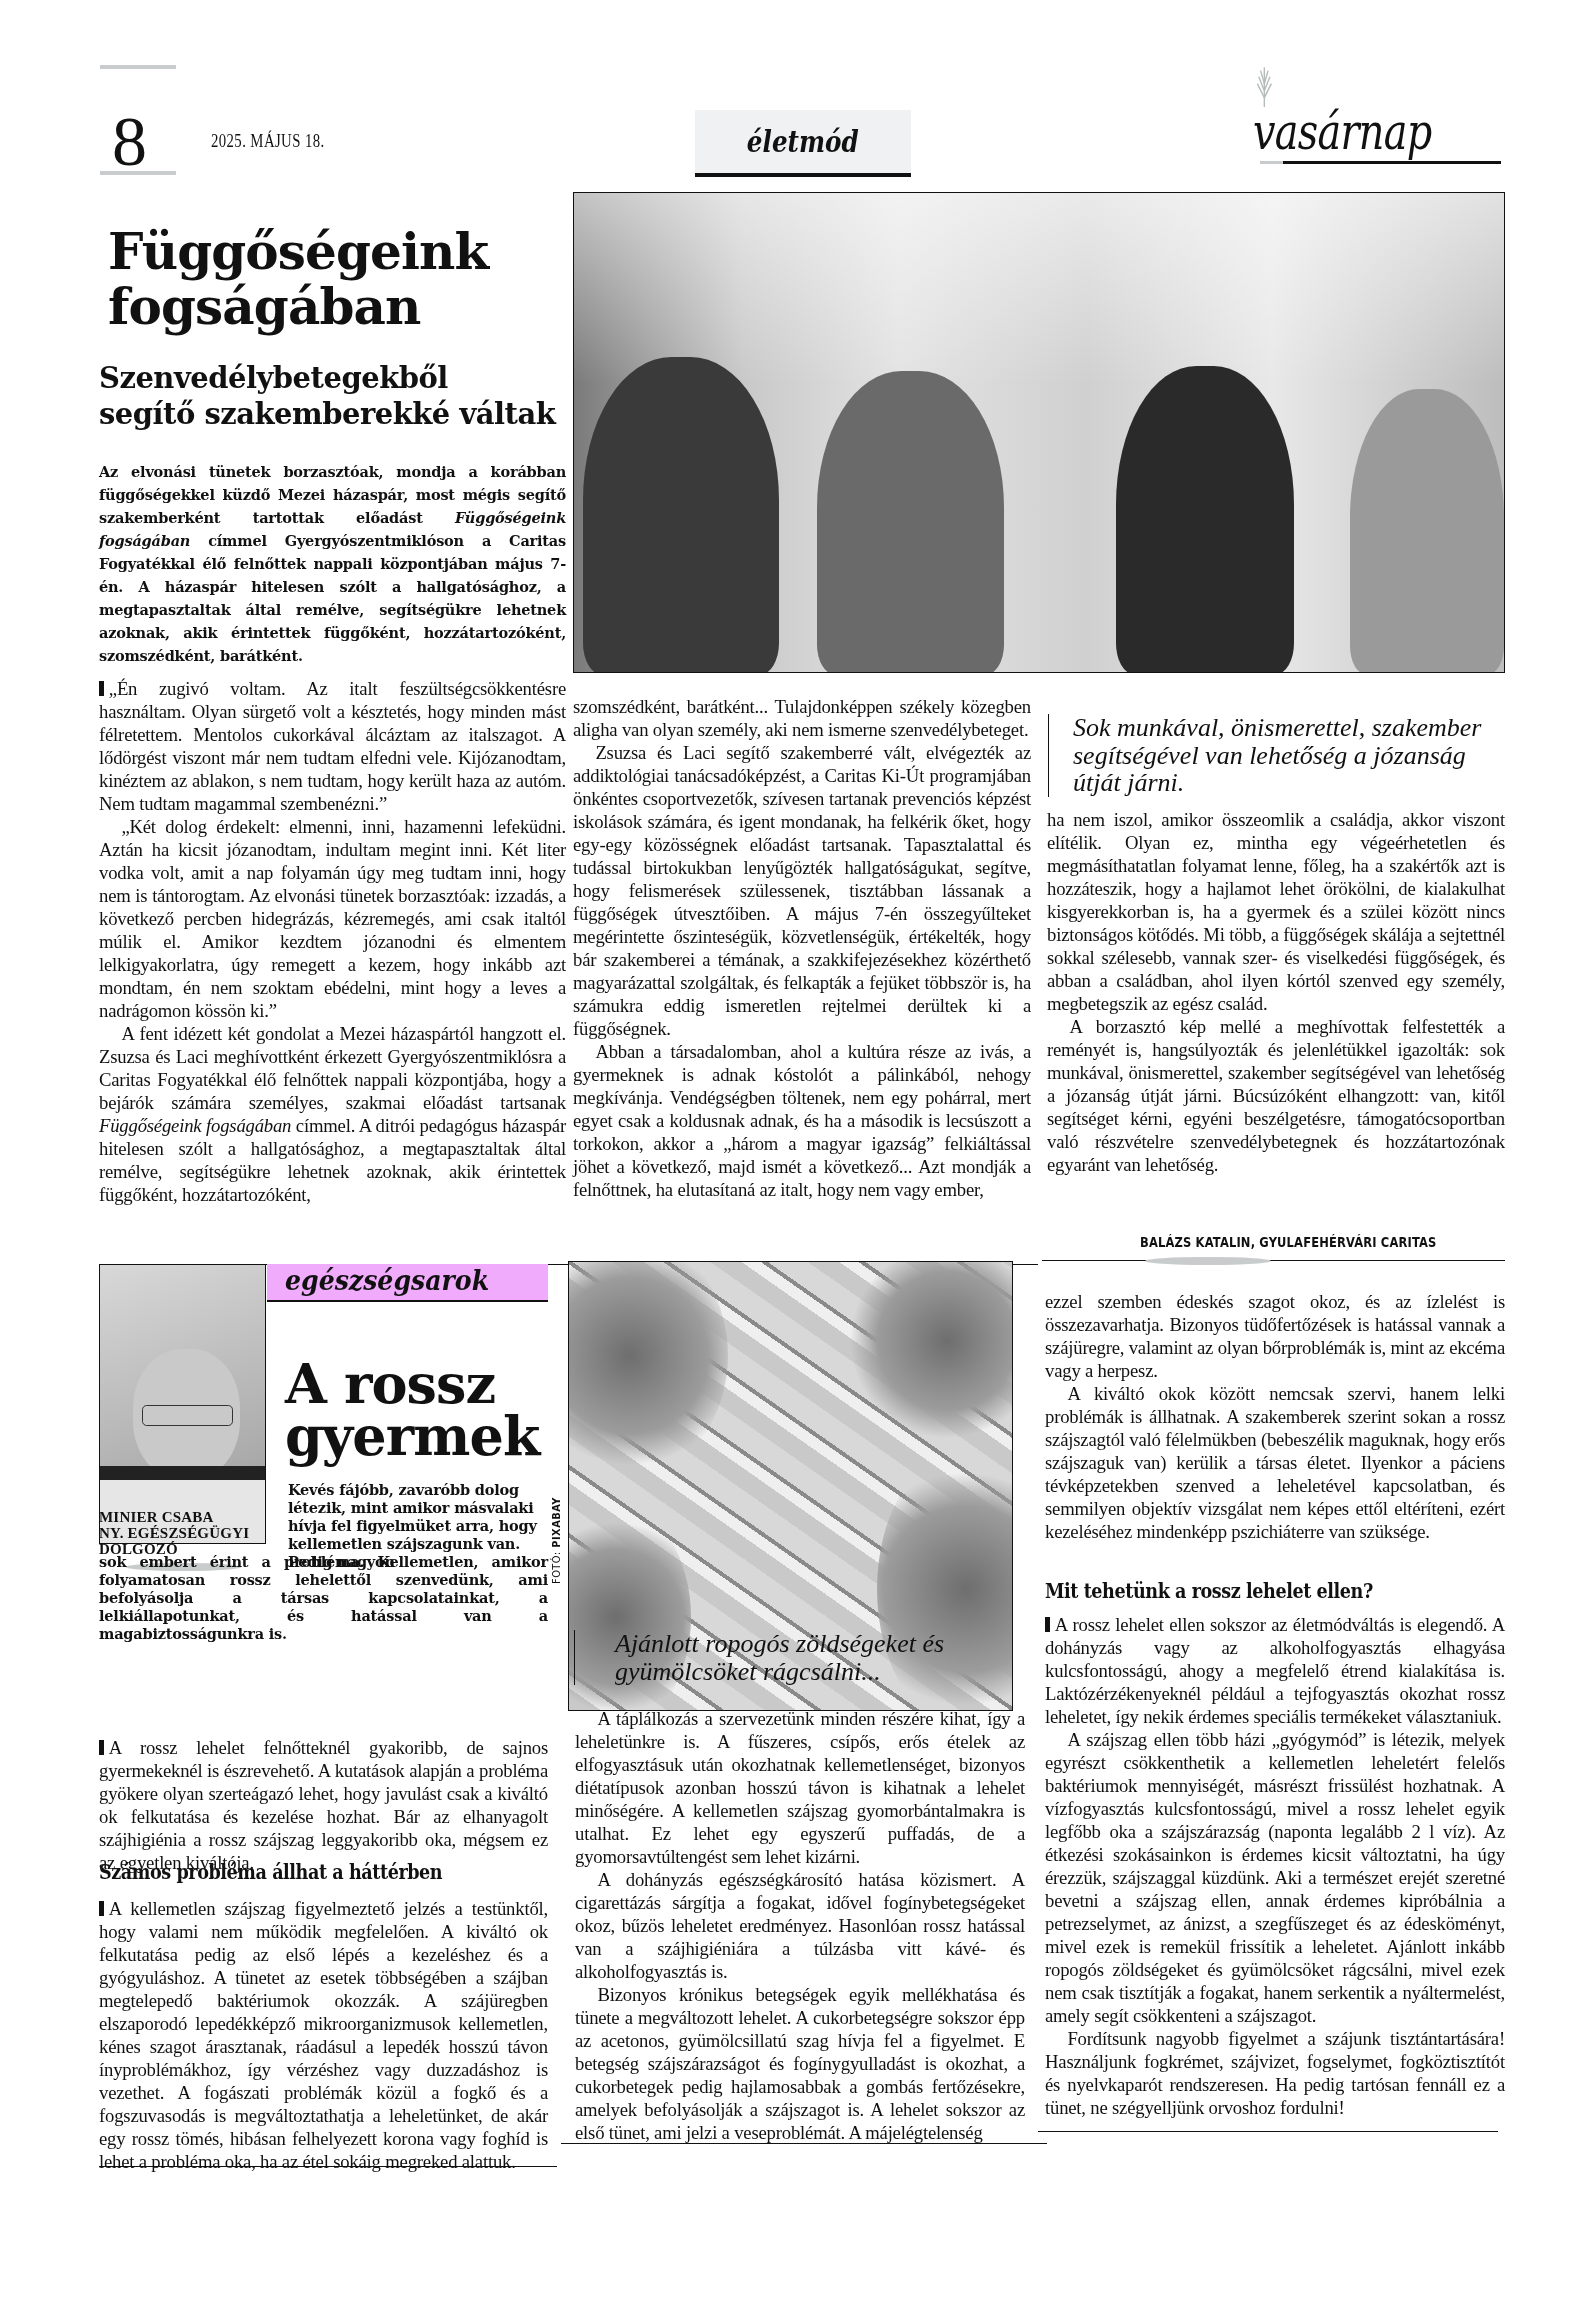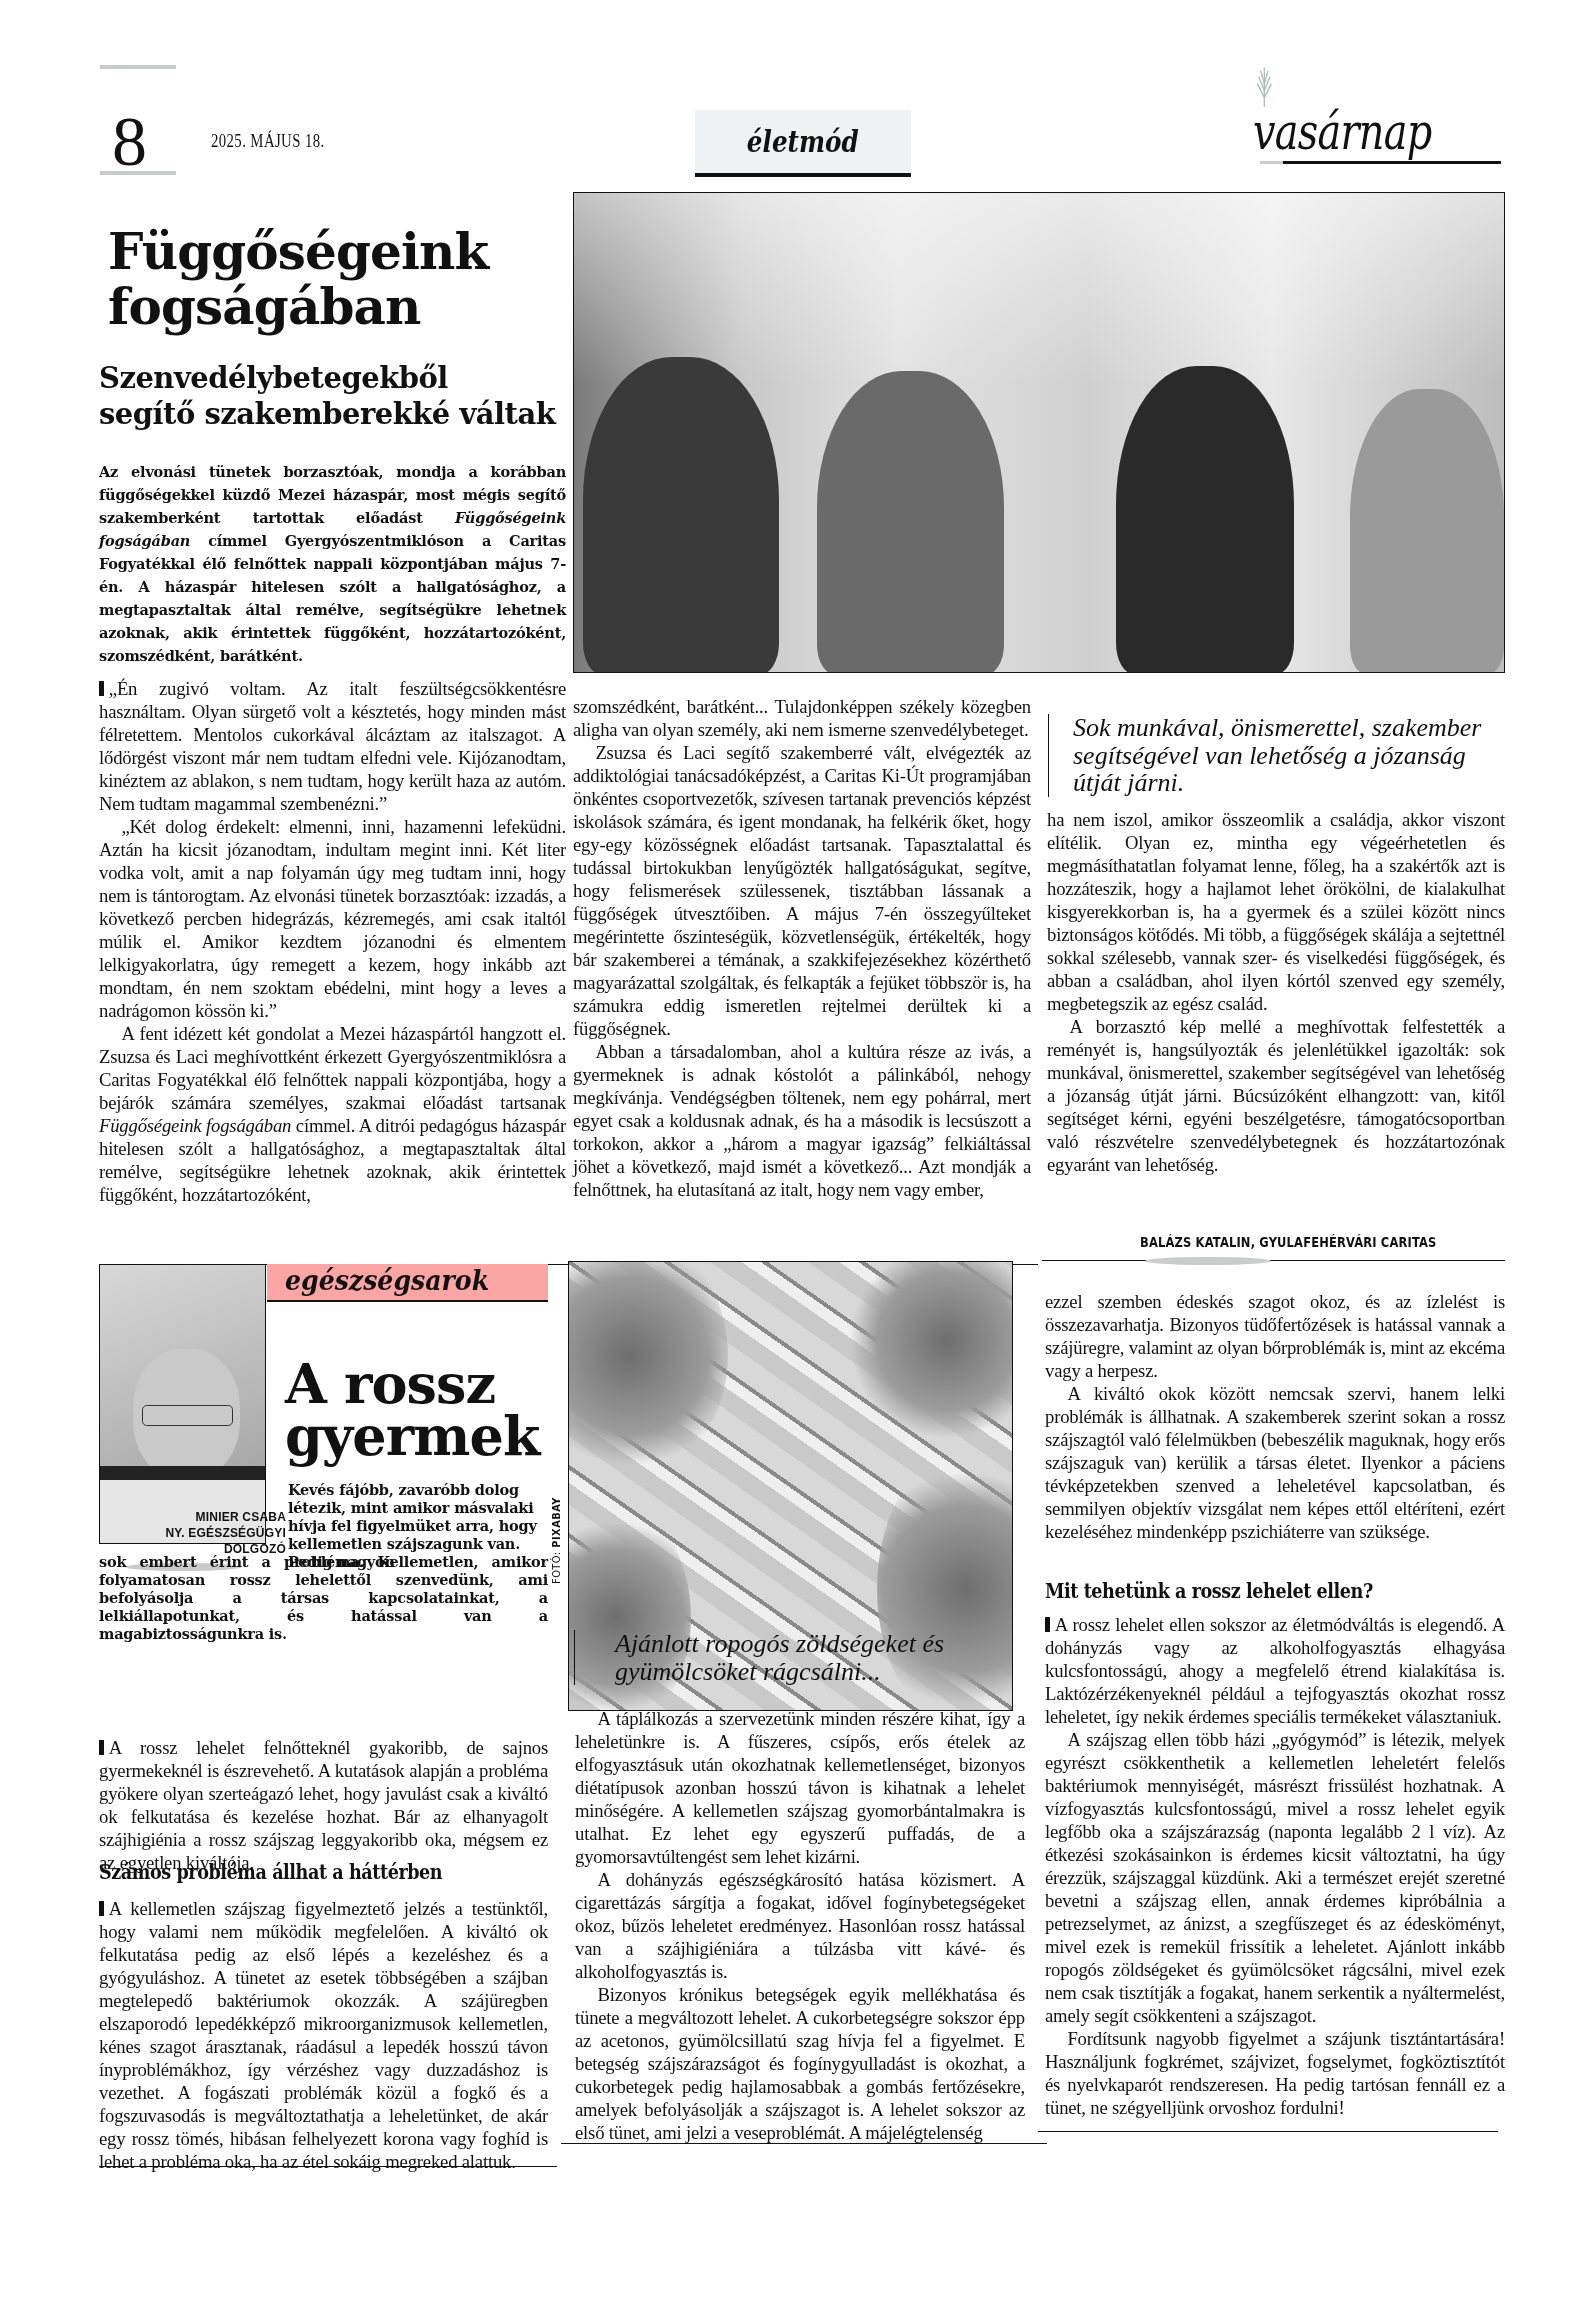--- a/index.html
+++ b/index.html
@@ -40,23 +40,23 @@
 
   .pull-quote { position: absolute; left: 1048px; top: 714px; width: 421px; padding-left: 24px; border-left: 1.4px solid #111; font-family: "Liberation Serif", serif; font-style: italic; font-size: 26px; line-height: 27.6px; }
   .byline { position: absolute; left: 1140px; top: 1234px; font-family: "DejaVu Sans", sans-serif; font-weight: bold; font-size: 14px; letter-spacing: 0.2px; transform: scaleX(0.82); transform-origin: left; }
   .rule-end { position: absolute; left: 1042px; top: 1260px; width: 463px; height: 1.4px; background: #111; }
   .rule-end-oval { position: absolute; left: 1145px; top: 1257px; width: 126px; height: 8.4px; border-radius: 50%; background: #c9cccc; }
 
   
   .divider-top { position: absolute; left: 99px; top: 1264px; width: 939px; height: 1.4px; background: #111; }
   .author-photo { position: absolute; left: 99px; top: 1264px; width: 167px; height: 280px; border: 1.4px solid #111; box-sizing: border-box; overflow: hidden;
     background: linear-gradient(160deg, #d8d8d8 0%, #bfbfbf 40%, #9a9a9a 100%); }
-  .author-caption { position: absolute; left: 99px; top: 1509px; width: 187px; text-align: right; font-family: Liberation Sans, sans-serif; font-weight: bold; font-size: 12px; line-height: 16px; letter-spacing: 0.2px; }
+  .author-caption { position: absolute; left: 99px; top: 1509px; width: 187px; text-align: left; font-family: Liberation Serif, serif; font-weight: bold; font-size: 15px; line-height: 16px; letter-spacing: 0.2px; }
   .author-oval { position: absolute; left: 126px; top: 1563px; width: 115px; height: 8.4px; border-radius: 50%; background: #c9cccc; }
-  .health-tab { position: absolute; left: 267px; top: 1264px; width: 281px; height: 36px; background: #fca5a5; border-bottom: 2.8px solid #111; }
+  .health-tab { position: absolute; left: 267px; top: 1264px; width: 281px; height: 36px; background: #f0abfc; border-bottom: 2.8px solid #111; }
   .health-tab span { position: absolute; left: 18px; top: 0px; font-family: "DejaVu Serif", serif; font-style: italic; font-weight: bold; font-size: 28px; transform: scaleX(0.9); transform-origin: left; }
   .health-title { position: absolute; left: 285px; top: 1358px; font-family: "DejaVu Serif", serif; font-weight: bold; font-size: 54px; line-height: 52px; letter-spacing: -0.9px; }
   .health-lead-a { position: absolute; left: 288px; top: 1481px; width: 262px; font-family: "DejaVu Serif", serif; font-weight: bold; font-size: 14.5px; line-height: 18px; letter-spacing: -0.2px; }
   .health-lead-b { position: absolute; left: 99px; top: 1553px; width: 449px; font-family: "DejaVu Serif", serif; font-weight: bold; font-size: 14.5px; line-height: 18px; text-align: justify; letter-spacing: -0.2px; }
   .sub-heading { position: absolute; font-family: "DejaVu Serif", serif; font-weight: bold; font-size: 20px; letter-spacing: -0.5px; transform: scaleX(0.88); transform-origin: left; }
   .photo-credit { position: absolute; left: 551px; top: 1584px; transform: rotate(-90deg); transform-origin: left top; font-family: "DejaVu Sans", sans-serif; font-size: 9.8px; letter-spacing: 0.5px; white-space: nowrap; }
   .photo-credit b { font-weight: bold; }
   .carrot-photo { position: absolute; left: 568px; top: 1261px; width: 445px; height: 450px; border: 1.4px solid #111; box-sizing: border-box; overflow: hidden;
     background:
       repeating-linear-gradient(35deg, #c9c9c9 0 18px, #efefef 18px 29px, #8a8a8a 29px 33px, #d8d8d8 33px 56px),

